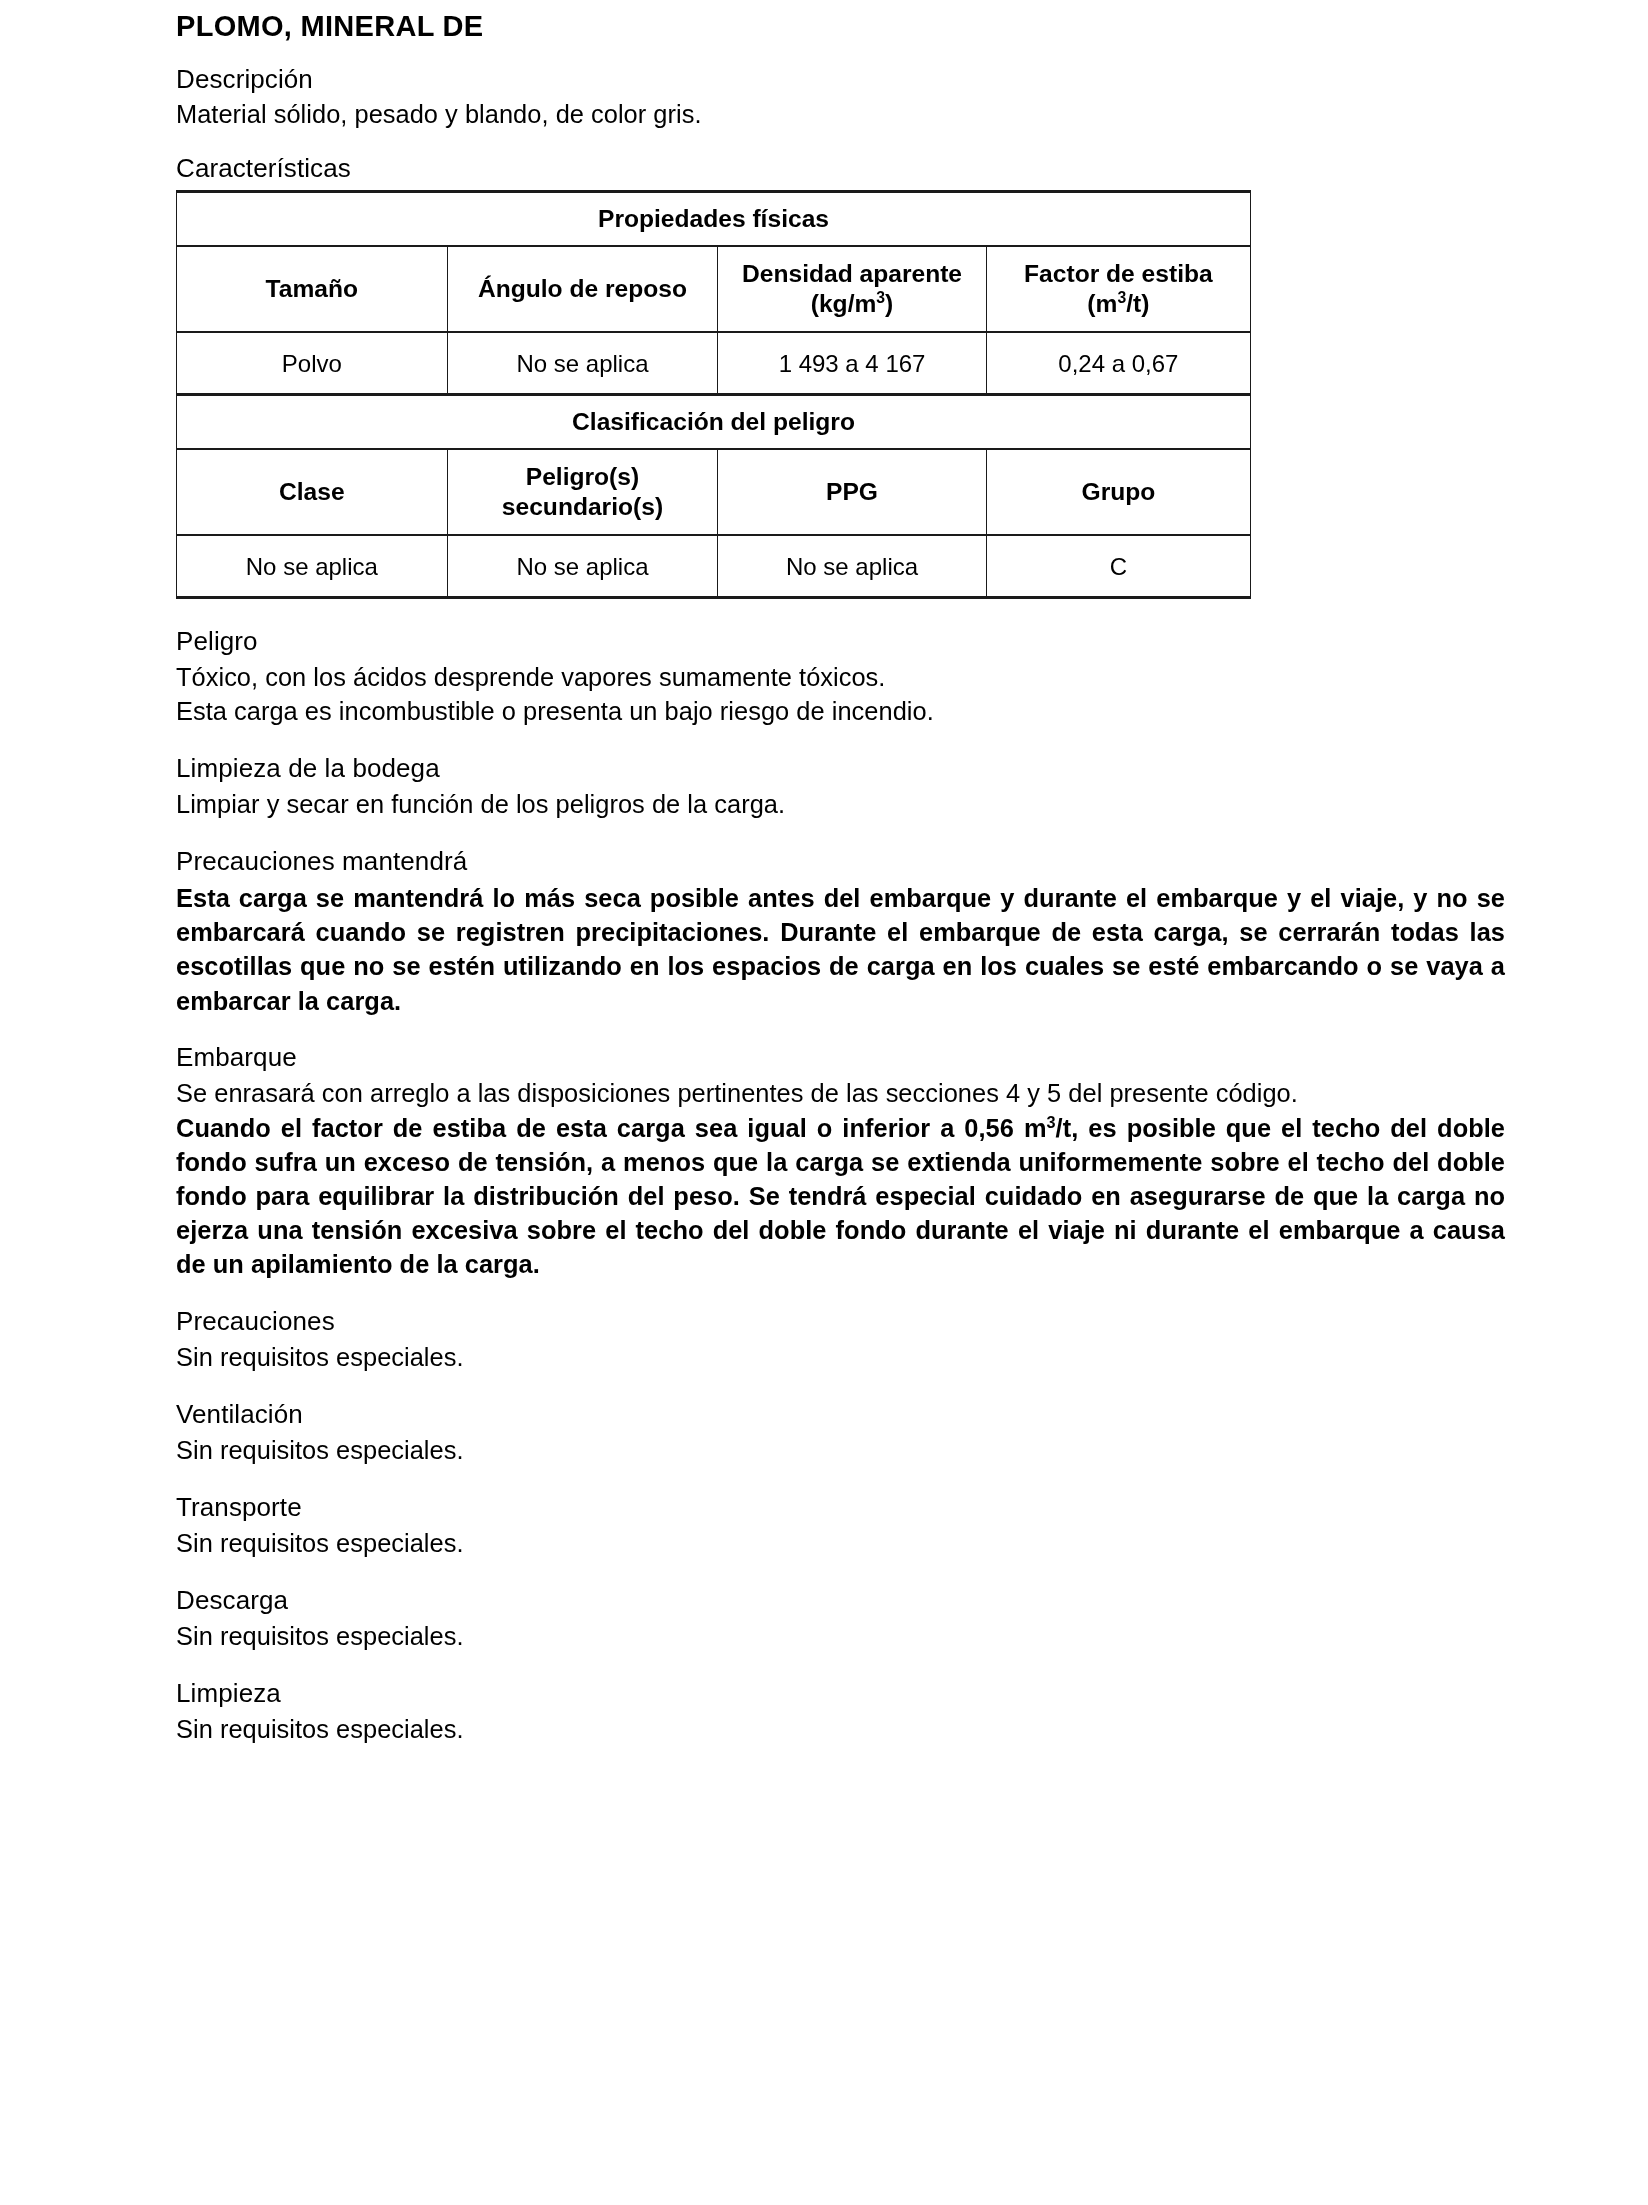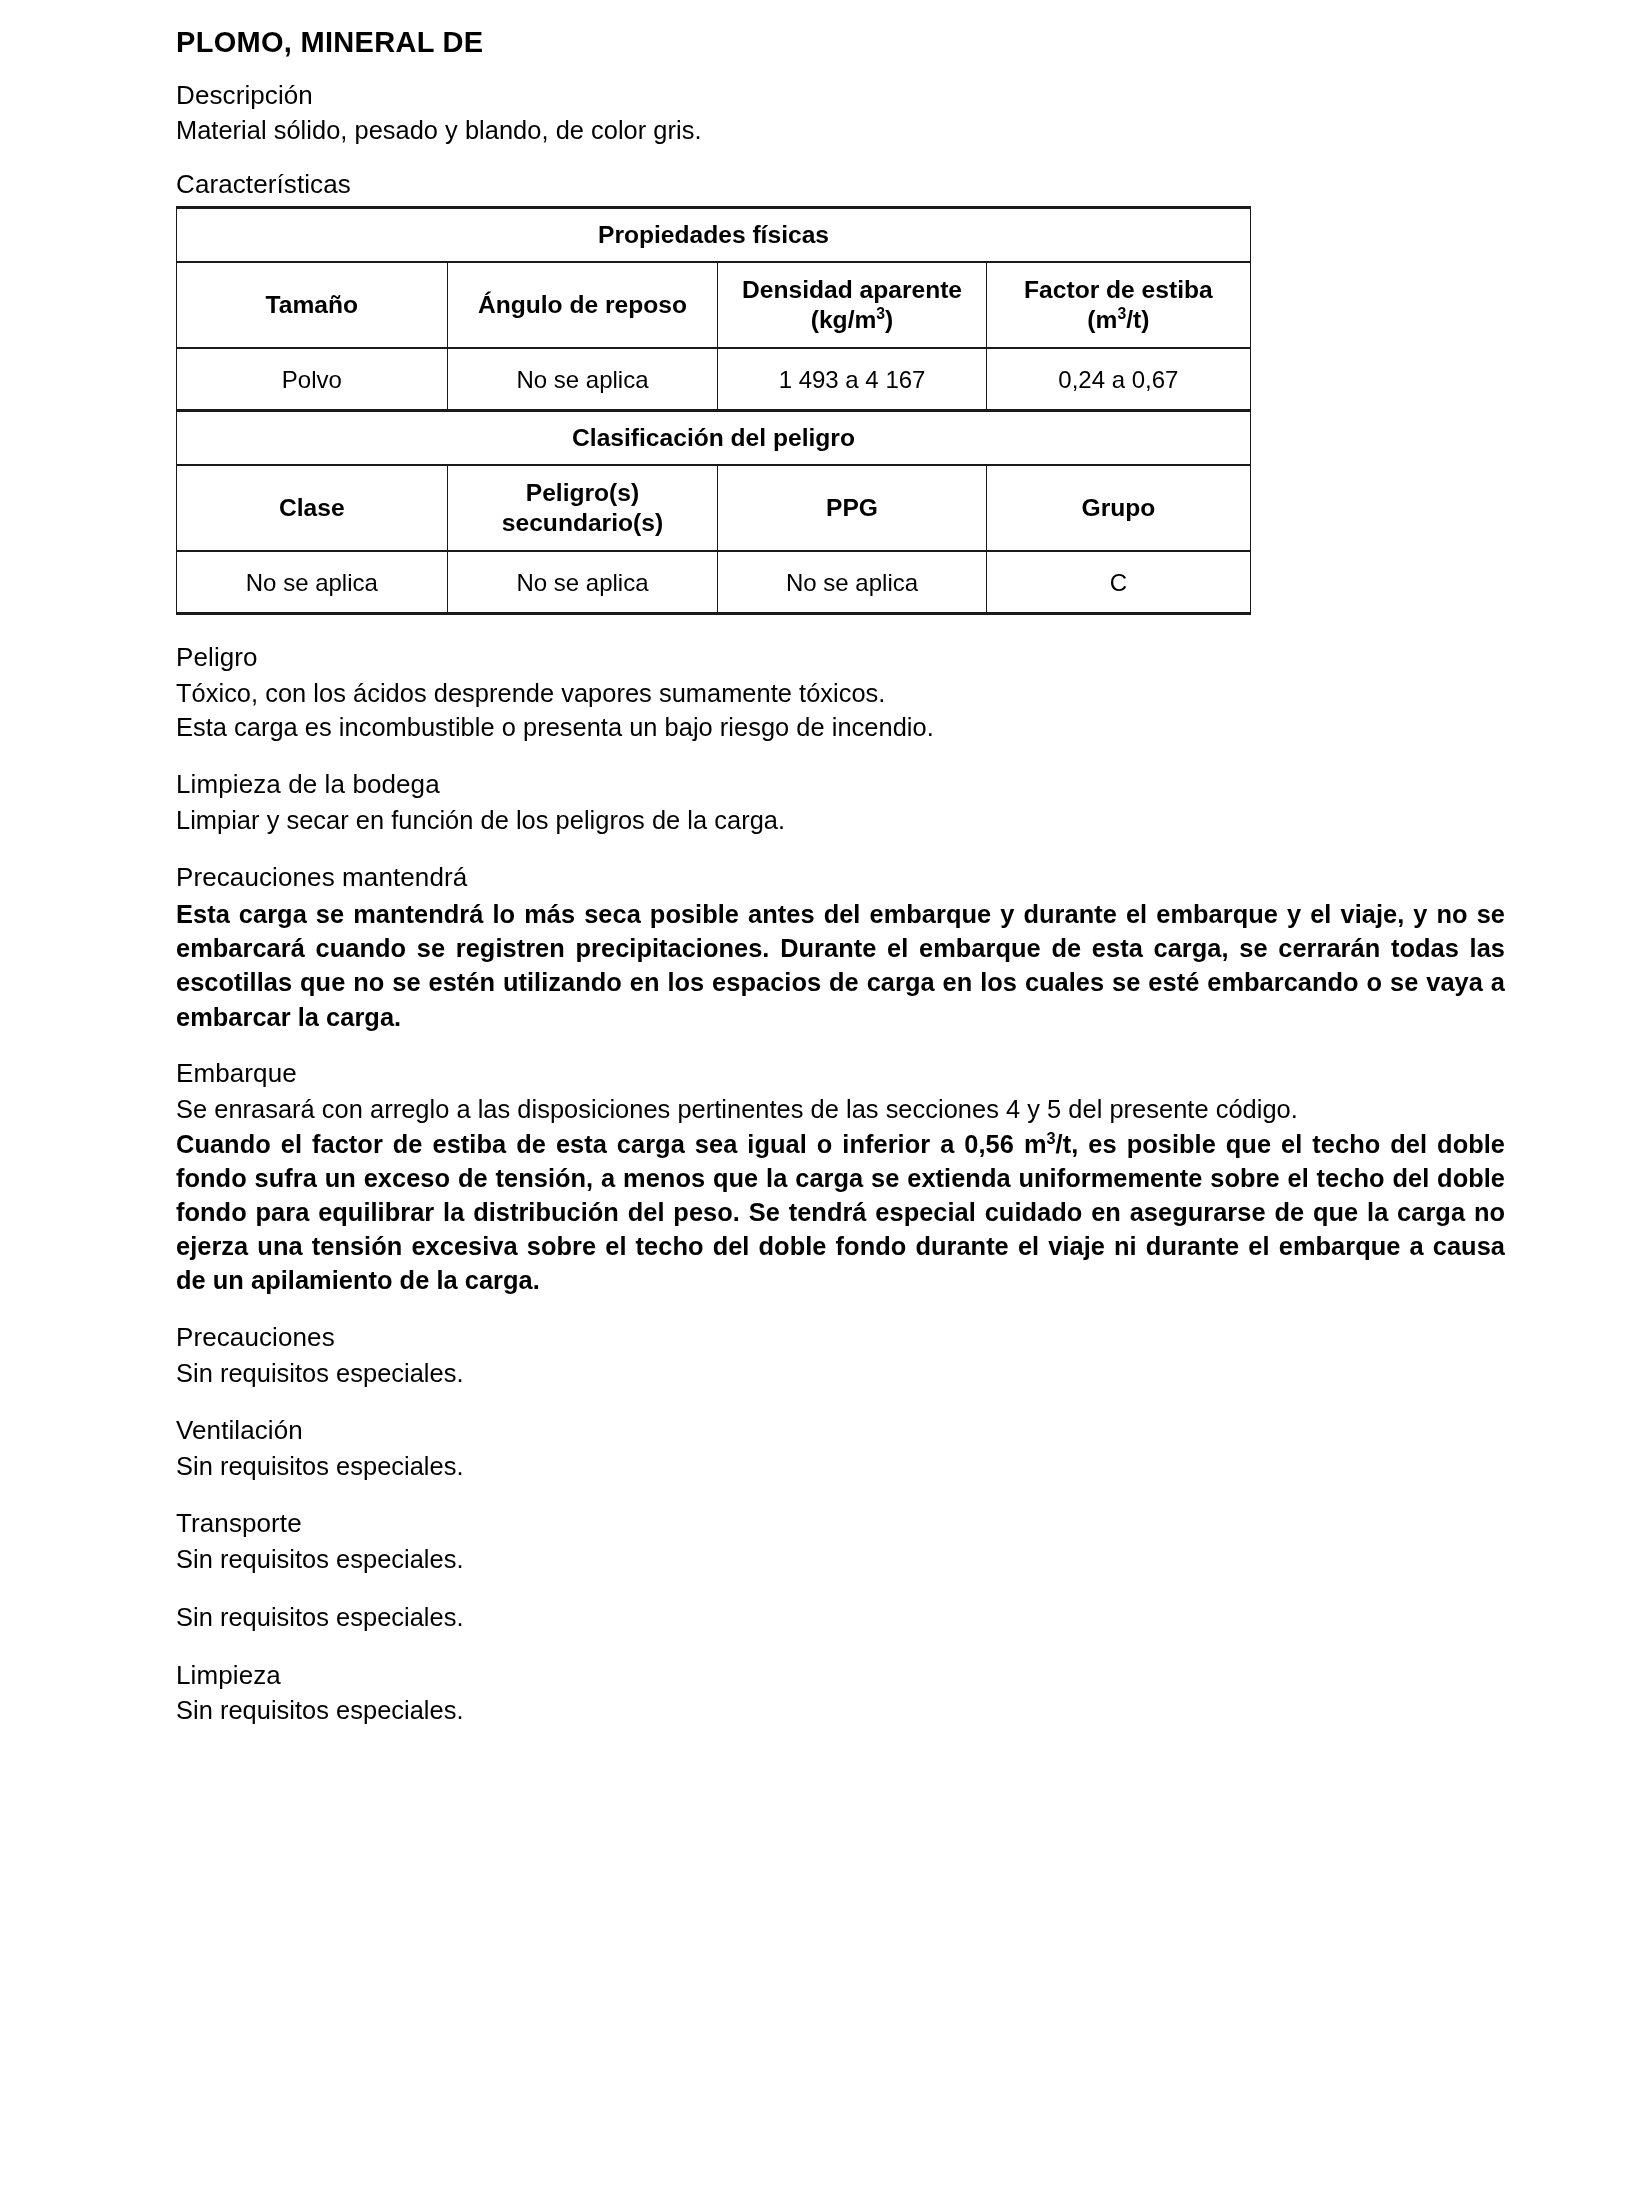--- a/index.html
+++ b/index.html
@@ -13,21 +13,21 @@
     font-family: "Liberation Sans", "DejaVu Sans", sans-serif;
     color: #000000;
     -webkit-font-smoothing: antialiased;
   }
 
   .page {
     position: relative;
     width: 1648px;
     height: 2205px;
     box-sizing: border-box;
-    padding: 27px 143px 0 176px;
+    padding: 11px 143px 0 176px;
   }
 
   
   .doc-title {
     font-size: 29px;
     font-weight: bold;
     letter-spacing: 0.3px;
     margin: 0 0 20.7px 0;
     line-height: 1.1;
   }
@@ -214,20 +214,21 @@
     <h2 class="section-heading">Ventilación</h2>
     <p class="body-line">Sin requisitos especiales.</p>
   </div>
 
   <div class="section-block">
     <h2 class="section-heading">Transporte</h2>
     <p class="body-line">Sin requisitos especiales.</p>
   </div>
 
   <div class="section-block">
+    <h2 class="section-heading">Descarga</h2>
     <p class="body-line">Sin requisitos especiales.</p>
   </div>
 
   <div class="section-block">
     <h2 class="section-heading">Limpieza</h2>
     <p class="body-line">Sin requisitos especiales.</p>
   </div>
 
 </div>
 

